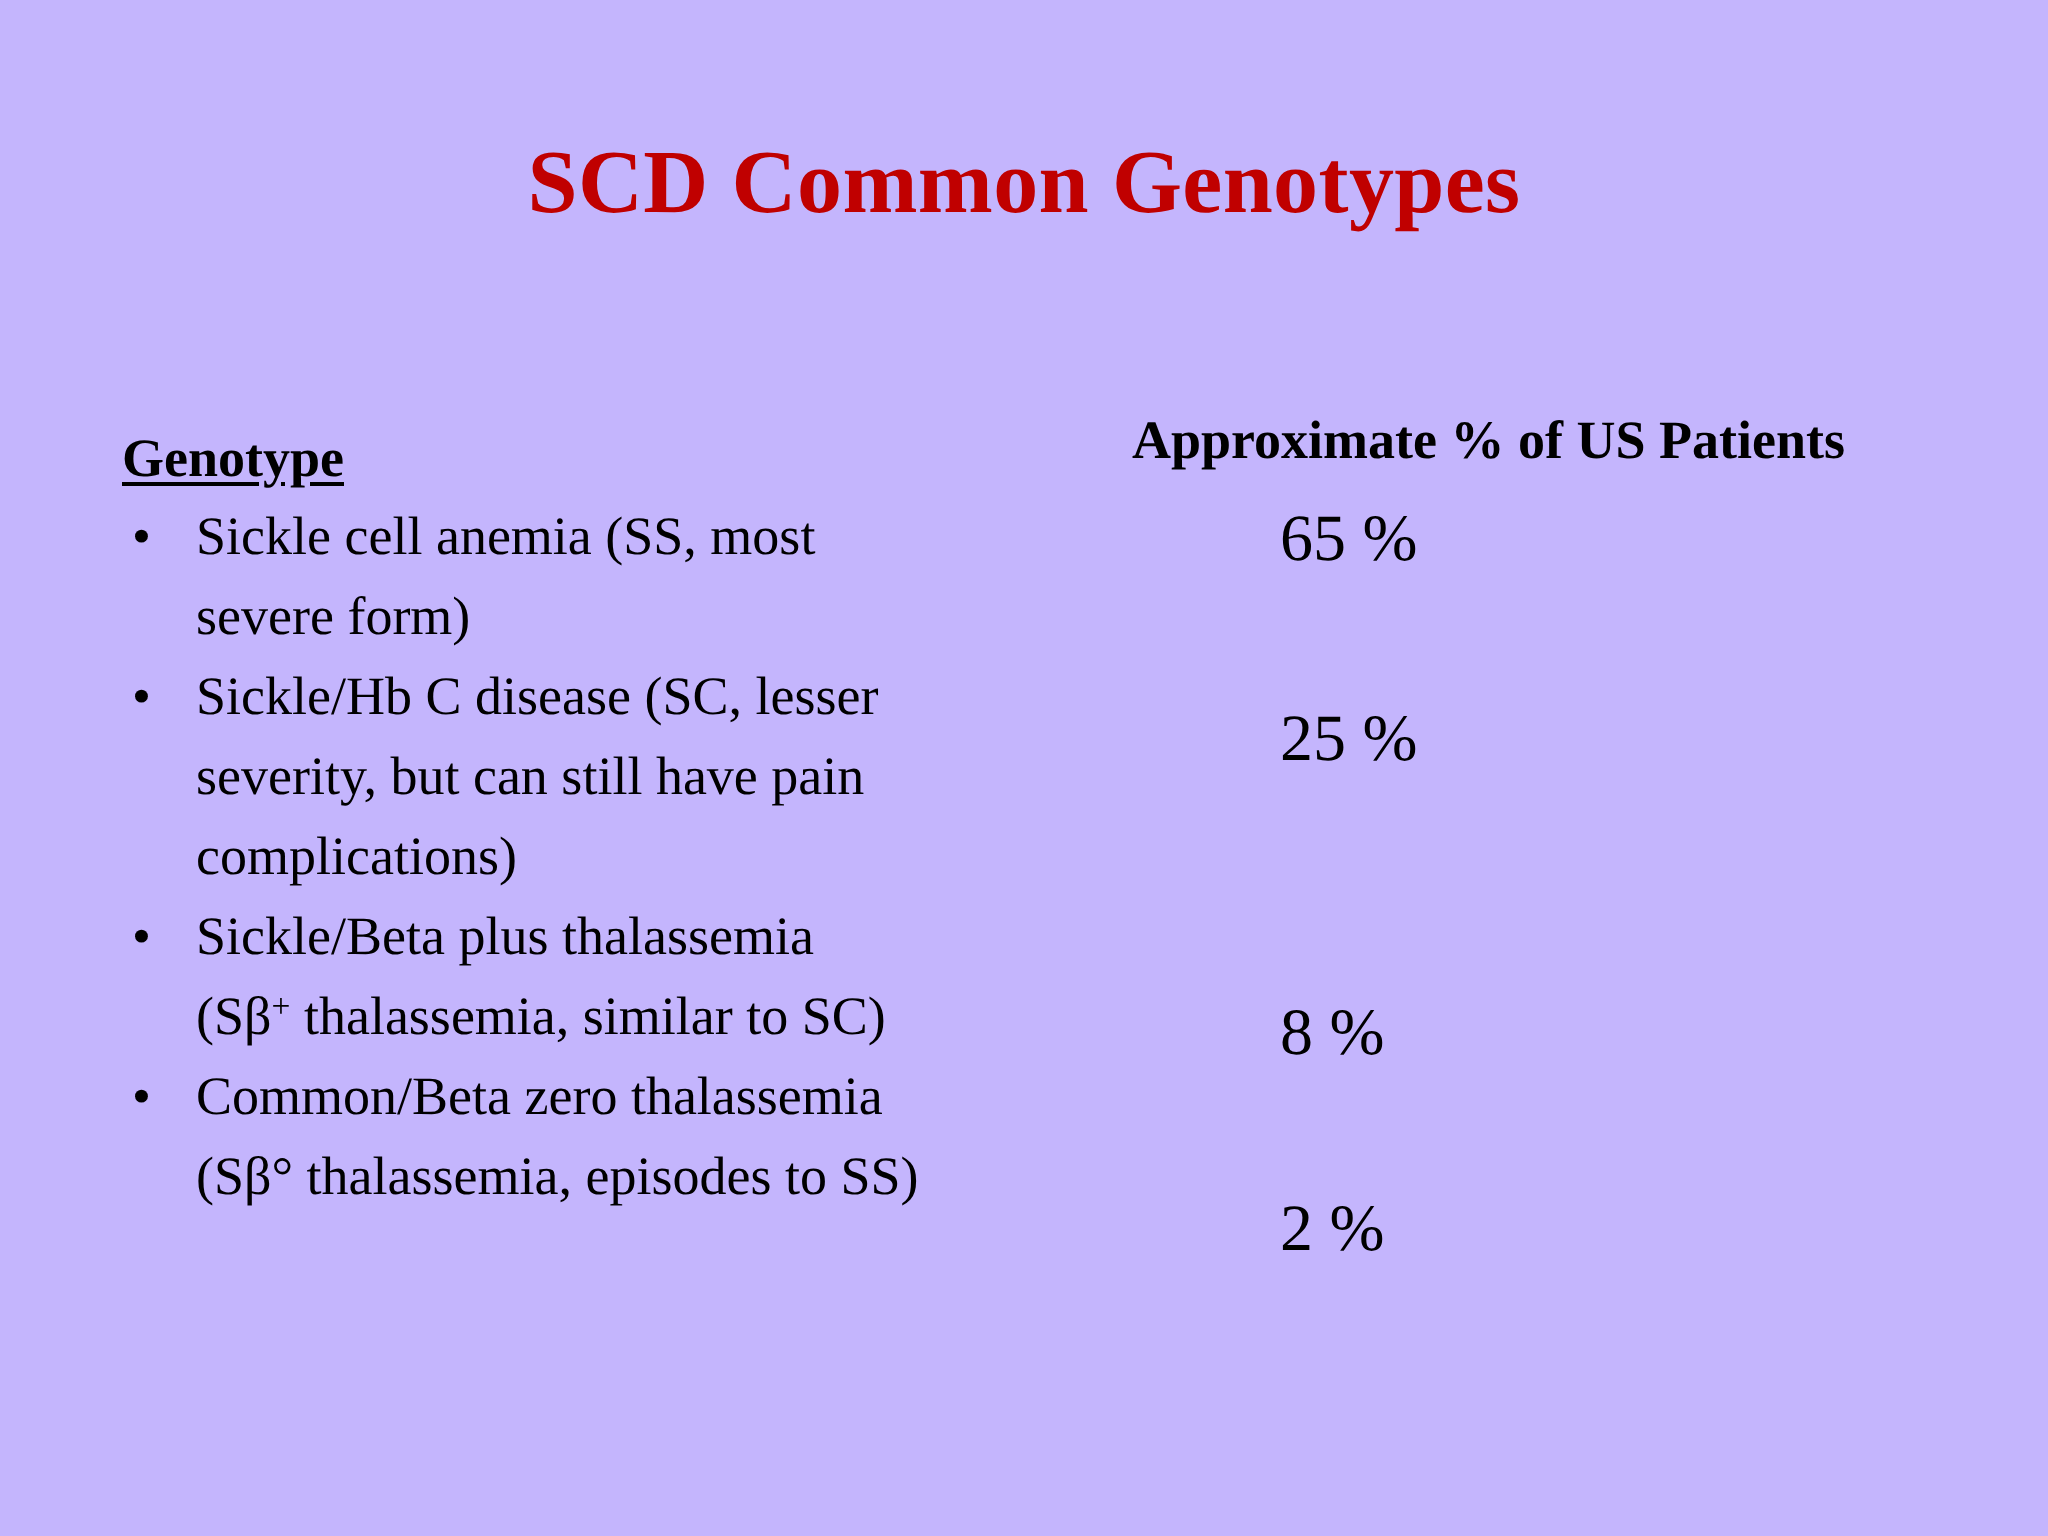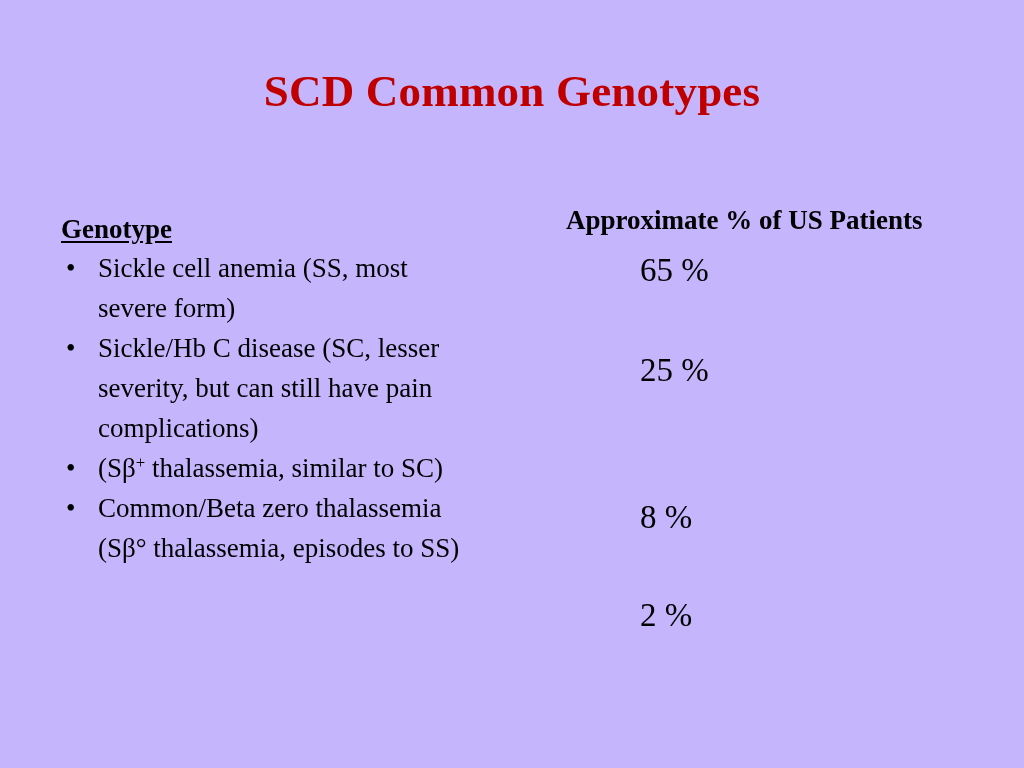--- a/index.html
+++ b/index.html
@@ -126,20 +126,21 @@
 
     <div class="bullet-row">
       <span class="bullet-marker">•</span>
       <span class="bullet-text">Sickle/Hb C disease (SC, lesser</span>
       <span class="bullet-text">severity, but can still have pain</span>
       <span class="bullet-text">complications)</span>
     </div>
 
     <div class="bullet-row">
       <span class="bullet-marker">•</span>
+      <span class="bullet-text">Sickle/Beta plus thalassemia</span>
       <span class="bullet-text"><span>(Sβ</span><span class="sup-plus">+</span><span> thalassemia, similar to SC)</span></span>
     </div>
 
     <div class="bullet-row">
       <span class="bullet-marker">•</span>
       <span class="bullet-text">Common/Beta zero thalassemia</span>
       <span class="bullet-text">(Sβ° thalassemia, episodes to SS)</span>
     </div>
 
   </div>

